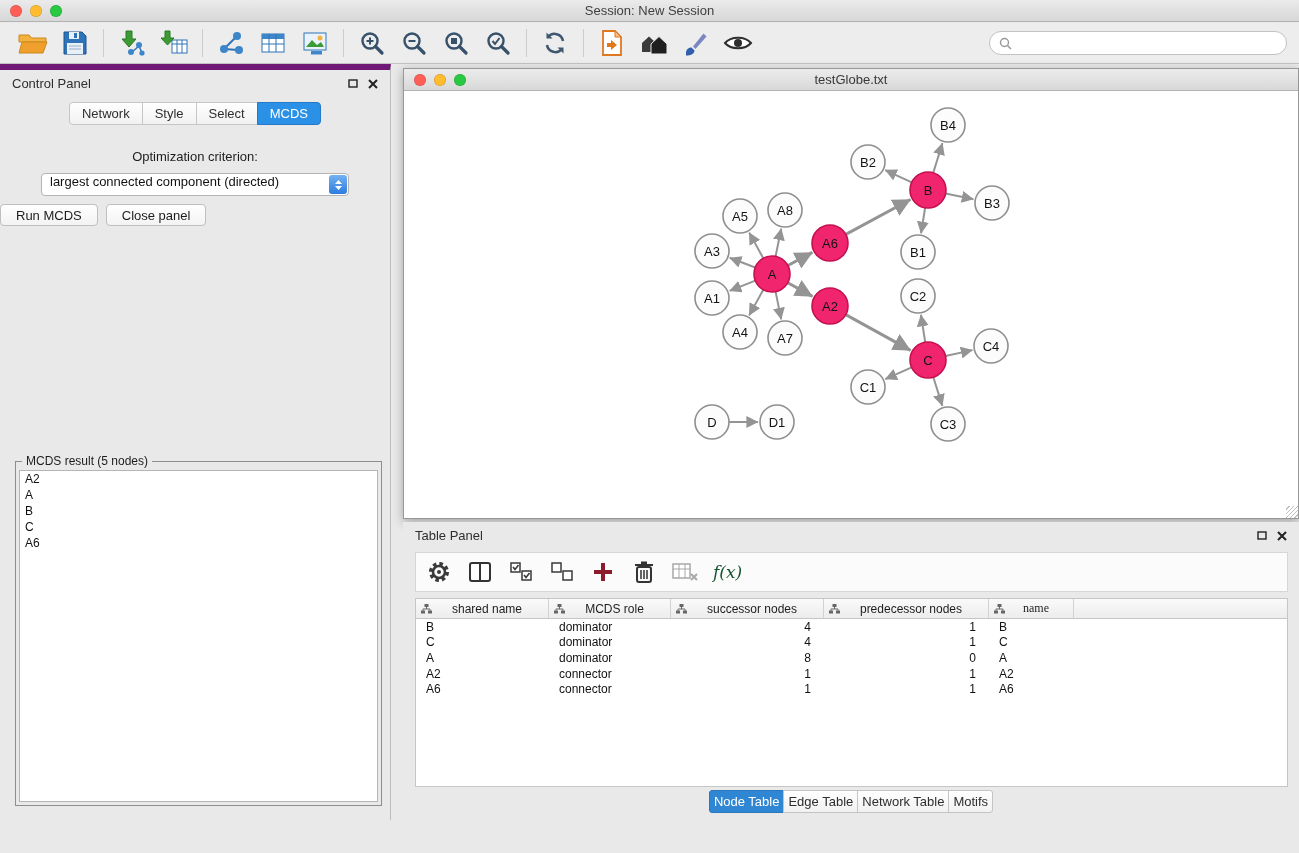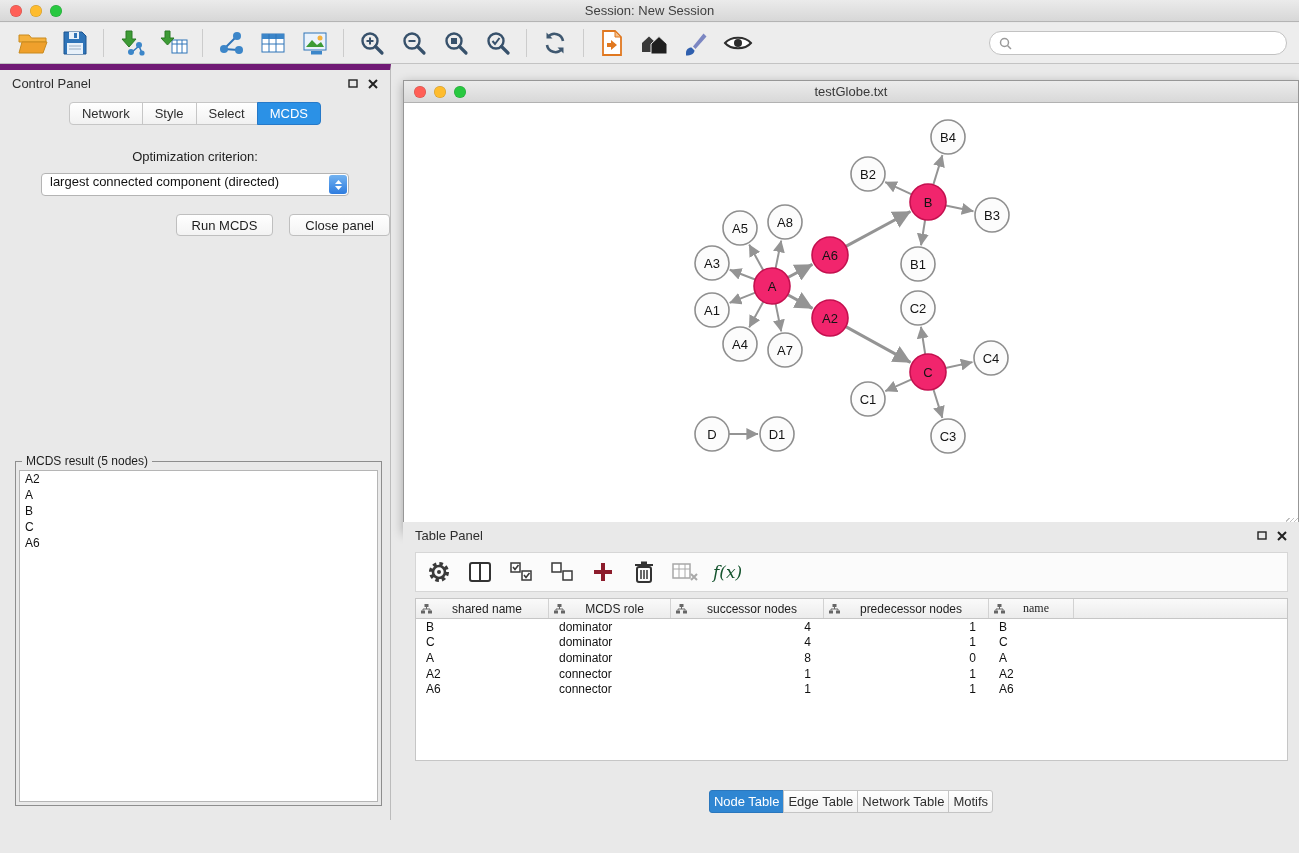--- a/index.html
+++ b/index.html
@@ -34,45 +34,45 @@
   .cp-tab { font-size:13px; padding:3px 12px; background:linear-gradient(#ffffff,#f1f1f1);
     border:1px solid #c6c6c6; margin-left:-1px; color:#2e2e2e; cursor:default; }
   .cp-tab:first-child { border-radius:4px 0 0 4px; margin-left:0; }
   .cp-tab:last-child { border-radius:0 4px 4px 0; }
   .cp-tab.active { background:#2b91e6; border-color:#2679c8; color:#fff; }
   .opt-label { text-align:center; margin-top:24px; font-size:13px; color:#1d1d1d; }
   .dropdown { margin:9px auto 0; width:308px; height:23px; background:#fff; border:1px solid #b4b4b4;
     border-radius:4px; display:flex; align-items:flex-start; font-size:13px; color:#111; padding-left:8px; position:relative; cursor:default; }
   .dropdown .stepper { position:absolute; right:1px; top:1px; width:18px; height:19px; border-radius:3px;
     background:linear-gradient(#72b2f0,#2e7cdf); display:flex; align-items:center; justify-content:center; }
-  .cp-buttons { display:flex; justify-content:flex-end; gap:16px; margin-top:18px; }
+  .cp-buttons { display:flex; justify-content:flex-start; gap:8px; margin-top:8px; }
   .mac-btn { height:22px; padding:0 15px; background:linear-gradient(#ffffff,#f3f3f3); border:1px solid #bfbfbf;
     border-radius:4px; font-size:13px; color:#1d1d1d; font-family:"Liberation Sans",sans-serif; cursor:default; }
   .result-box { position:absolute; left:15px; top:391px; width:367px; height:345px;
     border:1px solid #8e8e8e; background:#e9e9e9; }
   .result-title { position:absolute; top:-8px; left:6px; background:#e9e9e9; padding:0 4px; font-size:12px; color:#1d1d1d; }
   .result-list { position:absolute; left:3px; right:3px; top:8px; bottom:3px; background:#fff; border:1px solid #b5b5b5; overflow:hidden; }
   .result-item { font-size:12px; padding:1px 5px; color:#111; }
 
   
-  .network-window { position:absolute; left:403px; top:80px; width:896px; height:451px; background:#fff;
+  .network-window { position:absolute; left:403px; top:68px; width:896px; height:451px; background:#fff;
     border:1px solid #979797; box-shadow:0 3px 10px rgba(0,0,0,0.3); }
   .nw-titlebar { height:22px; background:linear-gradient(#ececec,#d8d8d8); border-bottom:1px solid #b2b2b2;
     position:relative; display:flex; align-items:center; justify-content:center; font-size:13px; color:#383838; }
   .nw-content { position:relative; width:894px; height:427px; background:#fff; overflow:hidden; }
   .nw-grip { position:absolute; right:0; bottom:0; width:12px; height:12px;
     background:repeating-linear-gradient(135deg, transparent 0 2px, #c0c0c0 2px 3px); }
 
   
   .table-panel { position:absolute; left:403px; top:522px; width:896px; height:298px; background:#e9e9e9; }
   .tp-toolbar { position:absolute; left:12px; top:30px; width:873px; height:40px; background:#fbfbfb;
     border:1px solid #d6d6d6; display:flex; align-items:center; padding:0 10px; gap:15px; }
   .tp-tool { display:flex; align-items:center; justify-content:center; width:26px; height:28px; cursor:default; }
   .fx { font-family:"DejaVu Serif", serif; font-style:italic; font-size:17px; color:#14532d; }
-  .tp-table { position:absolute; left:12px; top:76px; width:873px; height:163px; background:#fff; border:1px solid #c6c6c6; overflow:hidden; }
+  .tp-table { position:absolute; left:12px; top:76px; width:873px; height:189px; background:#fff; border:1px solid #c6c6c6; overflow:hidden; }
   .thead { display:flex; height:20px; background:linear-gradient(#fafafa,#ececec); border-bottom:1px solid #c6c6c6; }
   .th { position:relative; display:flex; align-items:center; justify-content:center; gap:5px;
     border-right:1px solid #d2d2d2; font-size:12px; color:#1d1d1d; cursor:default; }
   .th .sort-ic { position:absolute; left:5px; top:5px; }
   .th span { padding-left:10px; }
   .th.fill { flex:1; border-right:none; }
   .tr { display:flex; height:15.6px; align-items:center; cursor:default; }
   .td { font-size:12px; color:#111; padding-left:10px; overflow:hidden; white-space:nowrap; }
   .td.num { text-align:right; padding-right:13px; padding-left:0; }
   .tp-tabs { position:absolute; left:0; width:896px; top:268px; display:flex; justify-content:center; }

